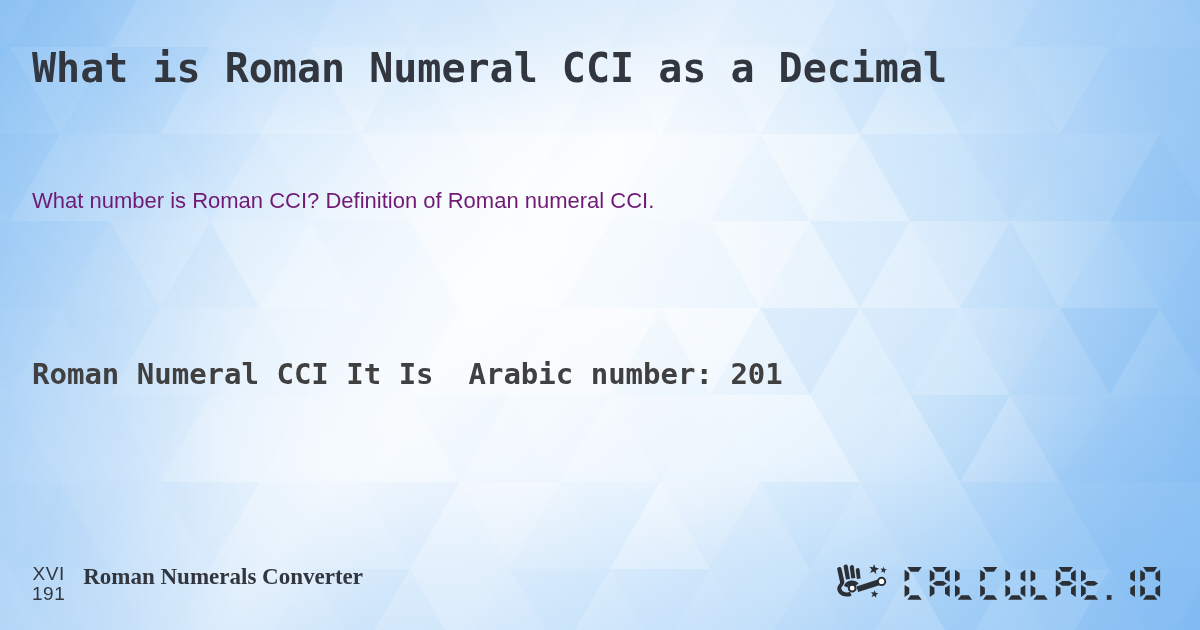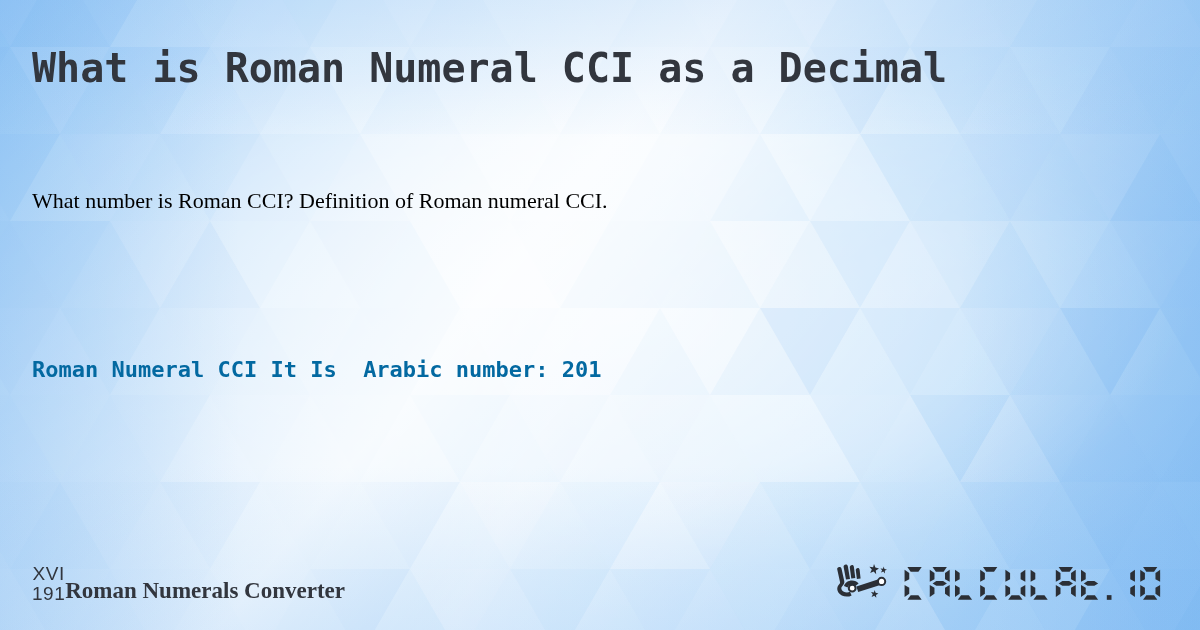--- a/index.html
+++ b/index.html
@@ -70,58 +70,59 @@
     color: #32363e;
     white-space: pre-wrap;
   }
 
   #page-subtitle {
     position: absolute;
     left: 32px;
     top: 186px;
     width: 1140px;
     margin: 0;
-    font-family: Liberation Serif, serif;
+    font-family: Liberation Sans, sans-serif;
     font-size: 22px;
     font-weight: 400;
     line-height: 1.4;
-    color: #000000;
+    color: #701a75;
   }
 
   #result-line {
     position: absolute;
     left: 32px;
     top: 356px;
     width: 1140px;
     margin: 0;
     font-family: "DejaVu Sans Mono", monospace;
-    font-size: 22px;
+    font-size: 29px;
     font-weight: 700;
     line-height: 1.3;
-    color: #0369a1;
+    color: #404040;
     white-space: pre;
   }
 
   
   #footer {
     position: absolute;
     left: 0;
     right: 0;
     bottom: 0;
     height: 92px;
     padding: 0 32px;
     box-sizing: border-box;
     display: flex;
     align-items: center;
     justify-content: space-between;
   }
 
   #brand-left {
     display: flex;
-    align-items: flex-end;
+    align-items: flex-start;
+    gap: 18px;
   }
   #brand-mark {
     display: flex;
     flex-direction: column;
     align-items: center;
     justify-content: center;
     line-height: 1.05;
     font-family: "Liberation Sans", sans-serif;
     font-weight: 400;
     color: #32363e;

